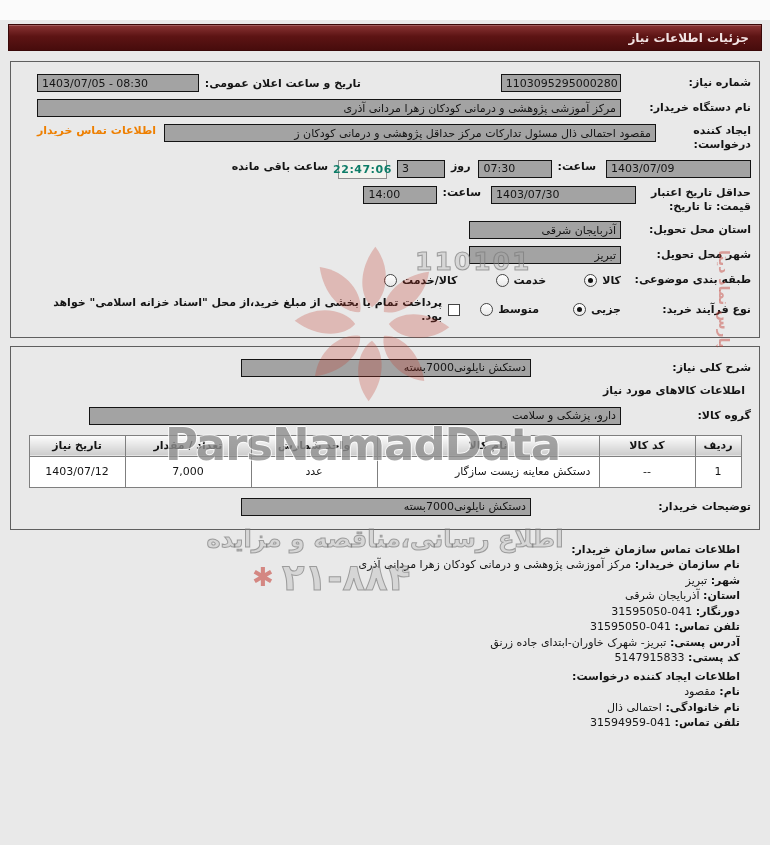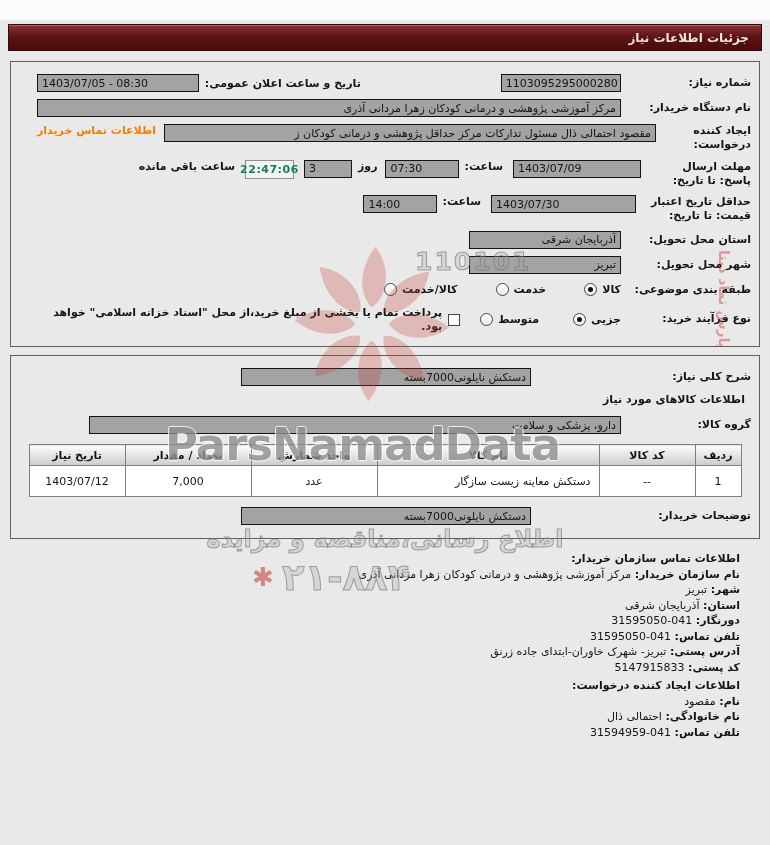--- a/index.html
+++ b/index.html
@@ -126,23 +126,22 @@
 
     <div class="frow top">
       <div class="flabel" style="max-width:95px">ایجاد کننده درخواست:</div>
       <div class="farea">
         <div class="tf grow">مقصود احتمالی ذال مسئول تدارکات مرکز حداقل پژوهشی و درمانی کودکان ز</div>
         <span class="link">اطلاعات تماس خریدار</span>
       </div>
     </div>
 
     <div class="frow top">
-      <div class="flabel" style="max-width:110px">مهلت ارسال پاسخ: تا تاریخ:</div>
-      <div class="farea">
-        <div class="tf ltr" style="width:128px">1403/07/09</div>
+      <div class="farea">
+        <div class="tf ltr" style="width:145px">1403/07/09</div>
         <span class="inlbl" style="margin-right:10px">ساعت:</span>
         <div class="tf ltr" style="width:74px;margin-right:5px">07:30</div>
         <span class="inlbl" style="margin-right:8px">روز</span>
         <div class="tf ltr" style="width:48px;margin-right:6px">3</div>
         <div class="countdown" style="margin-right:10px">22:47:06</div>
         <span class="inlbl" style="margin-right:10px">ساعت باقی مانده</span>
       </div>
     </div>
 
     <div class="frow top">

